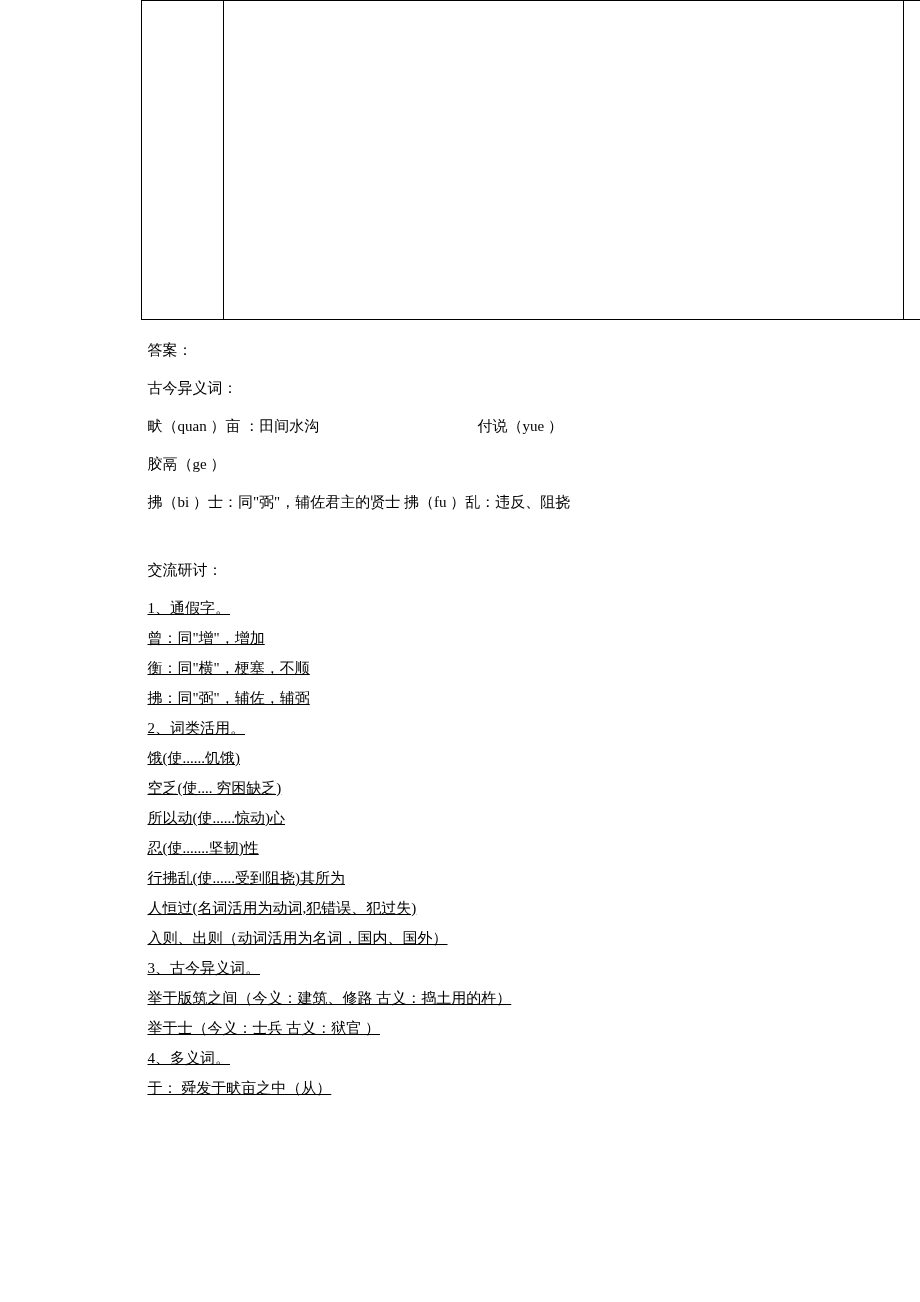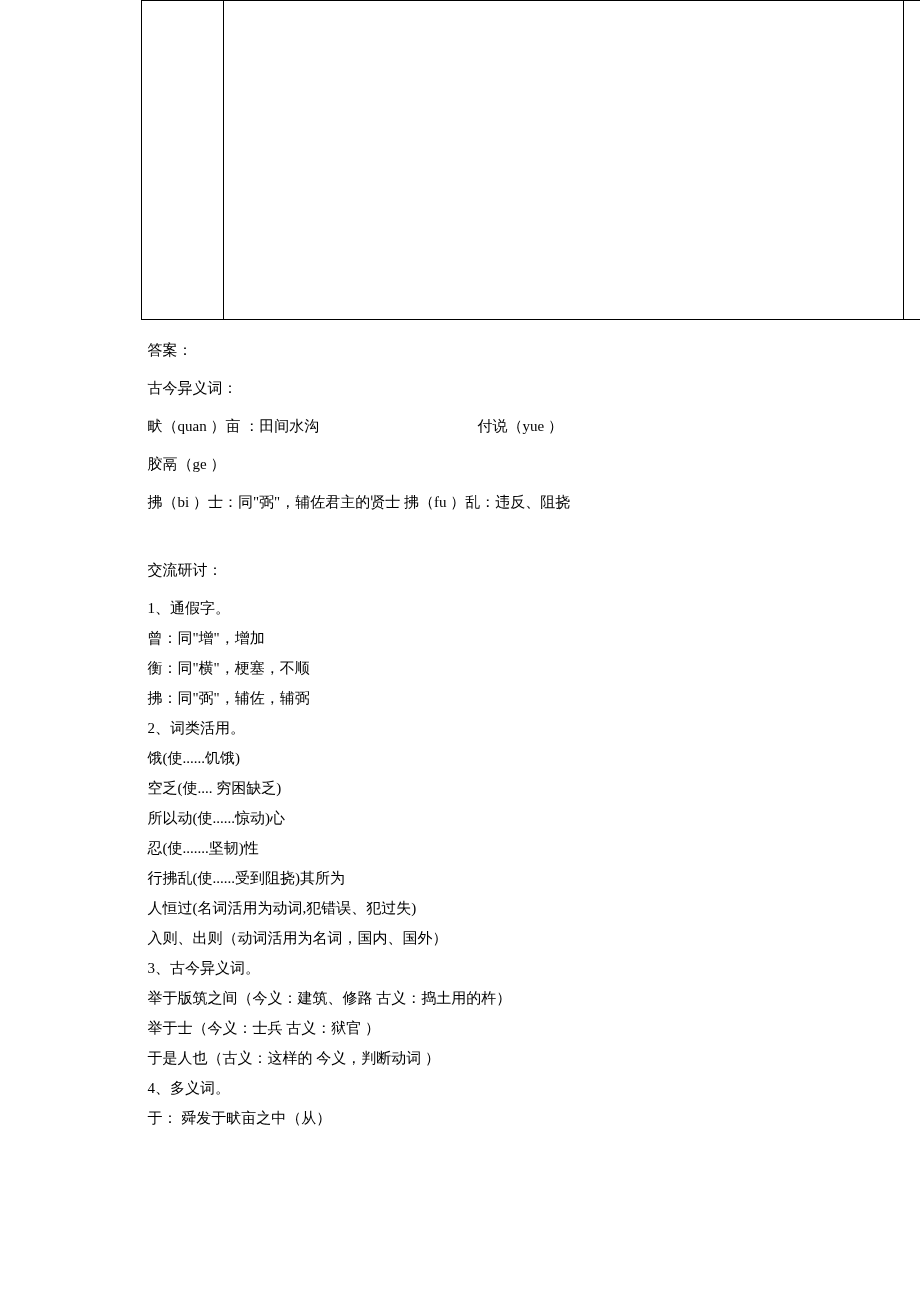--- a/index.html
+++ b/index.html
@@ -53,20 +53,21 @@
     justify-content: center;
   }
   .two-col .left {
     width: 330px;
   }
   .two-col .right {
     flex: 1;
   }
   .indent-list .line {
     margin-bottom: 6px;
+    text-decoration: underline;
   }
 </style>
 </head>
 <body>
 
 <div class="page">
 
   <table class="top-table">
     <tbody>
         <tr>
@@ -113,21 +114,20 @@
       <span class="line">忍(使.......坚韧)性</span>
       <span class="line">行拂乱(使......受到阻挠)其所为</span>
       <span class="line">人恒过(名词活用为动词,犯错误、犯过失)</span>
       <span class="line">入则、出则（动词活用为名词，国内、国外）</span>
     </div>
 
     <div class="indent-list">
       <span class="line">3、古今异义词。</span>
       <span class="line">举于版筑之间（今义：建筑、修路     古义：捣土用的杵）</span>
       <span class="line">举于士（今义：士兵     古义：狱官    ）</span>
-      <span class="line">于是人也（古义：这样的   今义，判断动词  ）</span>
     </div>
 
     <div class="indent-list">
       <span class="line">4、多义词。</span>
       <span class="line">于：  舜发于畎亩之中（从）</span>
     </div>
 
   </div>
 
 </div>

